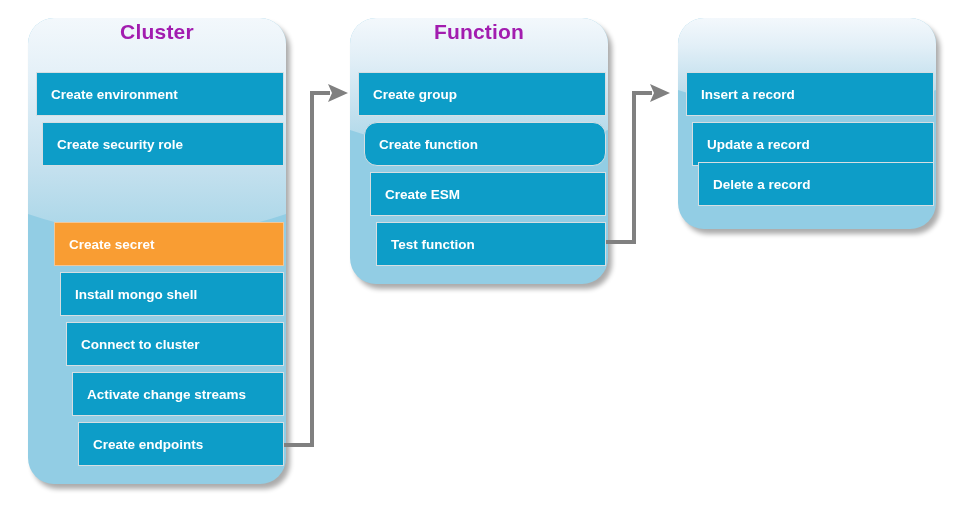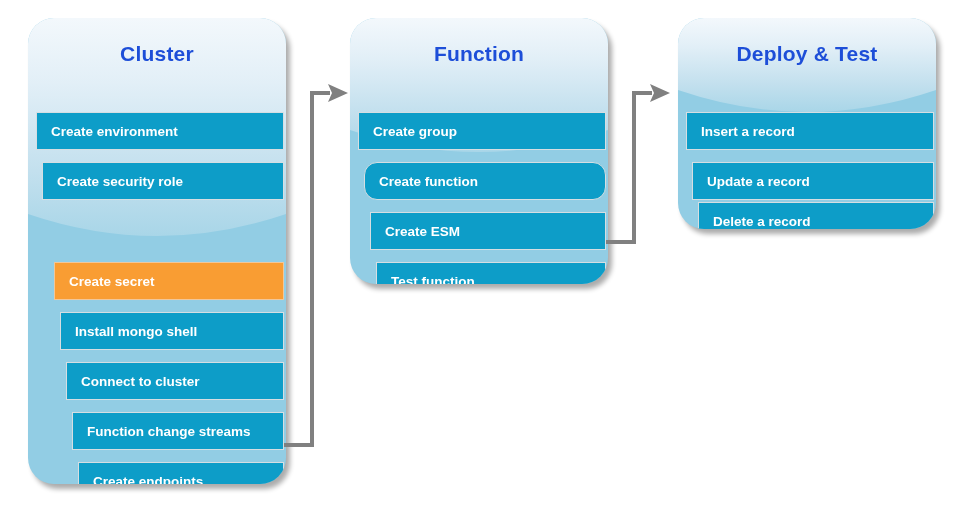--- a/index.html
+++ b/index.html
@@ -36,46 +36,45 @@
   .panel .gloss {
     position: absolute;
     left: 0;
     top: 0;
     width: 100%;
     pointer-events: none;
   }
   .panel-title {
     position: absolute;
     left: 0;
-    top: 24px;
+    top: 2px;
     width: 100%;
     text-align: center;
     font-size: 21px;
     font-weight: bold;
-    color: #1d4ed8;
+    color: #a21caf;
     letter-spacing: 0.2px;
     z-index: 6;
     font-family: "Liberation Sans", sans-serif;
   }
 
   
   .step {
     position: absolute;
-    height: 38px;
+    height: 44px;
     background: #0D9DC8;
     border: 1px solid #d6dee2;
     box-sizing: border-box;
     color: #ffffff;
     font-size: 13.5px;
     font-weight: bold;
     display: flex;
     align-items: center;
     z-index: 5;
     font-family: "Liberation Sans", sans-serif;
-    margin-top: 40px;
   }
   .step > span {
     padding-left: 14px;
     white-space: nowrap;
   }
   .step.highlight {
     background: #F99D33;
     border-color: #f1c79a;
   }
 
@@ -114,21 +113,21 @@
     <div class="step highlight" style="left:26px; top:204px; width:230px;">
       <span>Create secret</span>
     </div>
     <div class="step" style="left:32px; top:254px; width:224px;">
       <span>Install mongo shell</span>
     </div>
     <div class="step" style="left:38px; top:304px; width:218px;">
       <span>Connect to cluster</span>
     </div>
     <div class="step" style="left:44px; top:354px; width:212px;">
-      <span>Function change streams</span>
+      <span>Activate change streams</span>
     </div>
     <div class="step" style="left:50px; top:404px; width:206px;">
       <span>Create endpoints</span>
     </div>
   </div>
 
   <div class="panel" id="panel-function" style="left:350px; top:18px; width:258px; height:266px;">
     <svg class="gloss" width="258" height="266" viewBox="0 0 258 266">
       <defs>
         <linearGradient id="gc2" x1="0" y1="0" x2="0" y2="1">
@@ -161,21 +160,20 @@
       <defs>
         <linearGradient id="gc3" x1="0" y1="0" x2="0" y2="1">
           <stop offset="0" stop-color="#F3F8FC"></stop>
           <stop offset="0.30" stop-color="#E2EFF7"></stop>
           <stop offset="0.70" stop-color="#C3E0EE"></stop>
           <stop offset="1" stop-color="#A9D6E8"></stop>
         </linearGradient>
       </defs>
       <path d="M0,0 L258,0 L258,72 Q129,116 0,72 Z" fill="url(#gc3)"></path>
     </svg>
-    <div class="panel-title">Deploy &amp; Test</div>
 
     <div class="step" style="left:8px;  top:54px;  width:248px;">
       <span>Insert a record</span>
     </div>
     <div class="step" style="left:14px; top:104px; width:242px;">
       <span>Update a record</span>
     </div>
     <div class="step" style="left:20px; top:144px; width:236px;">
       <span>Delete a record</span>
     </div>

